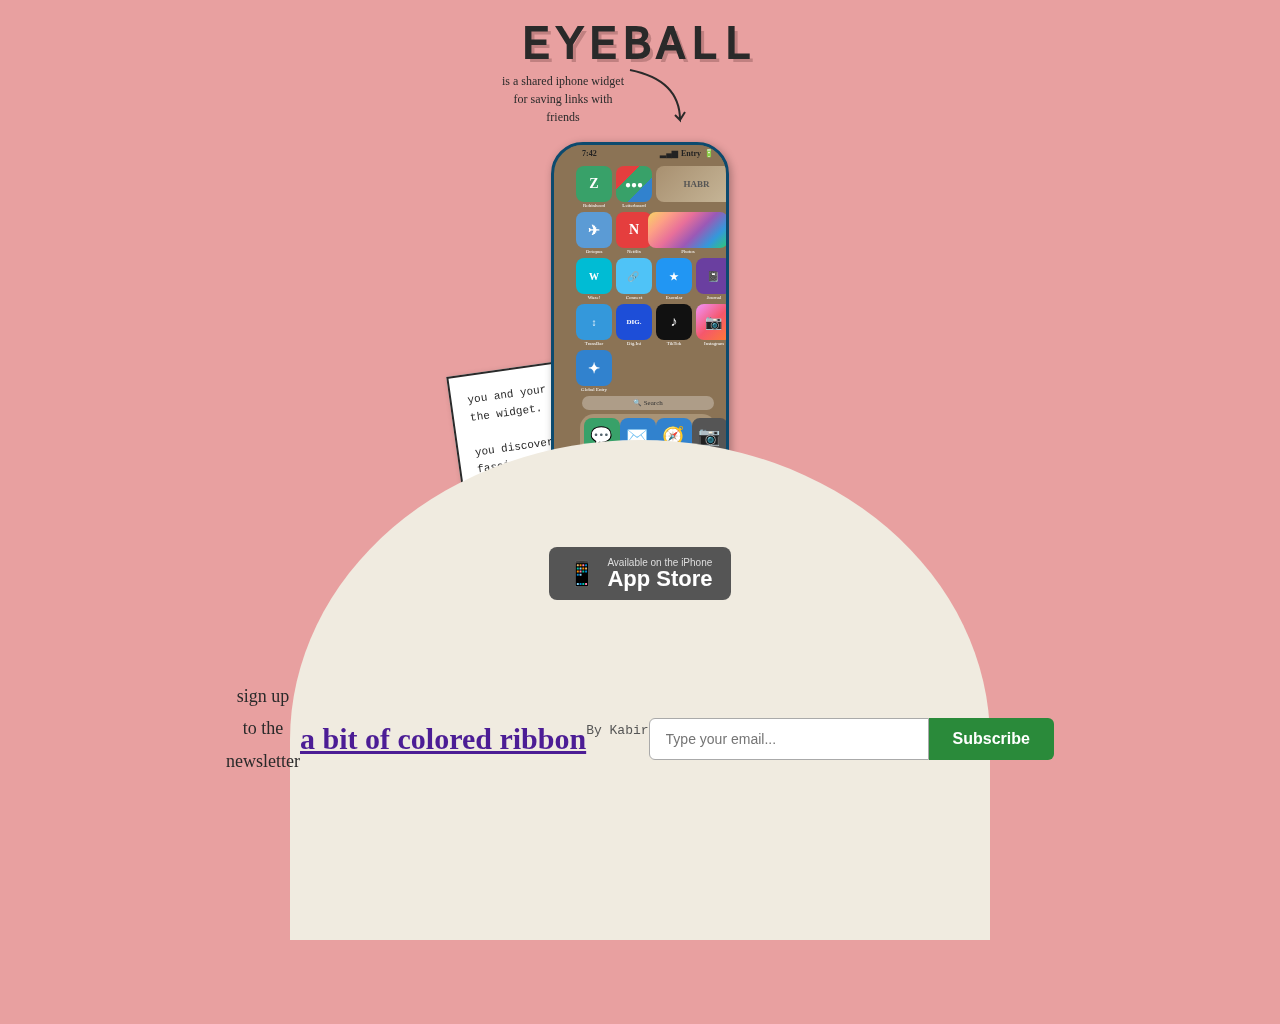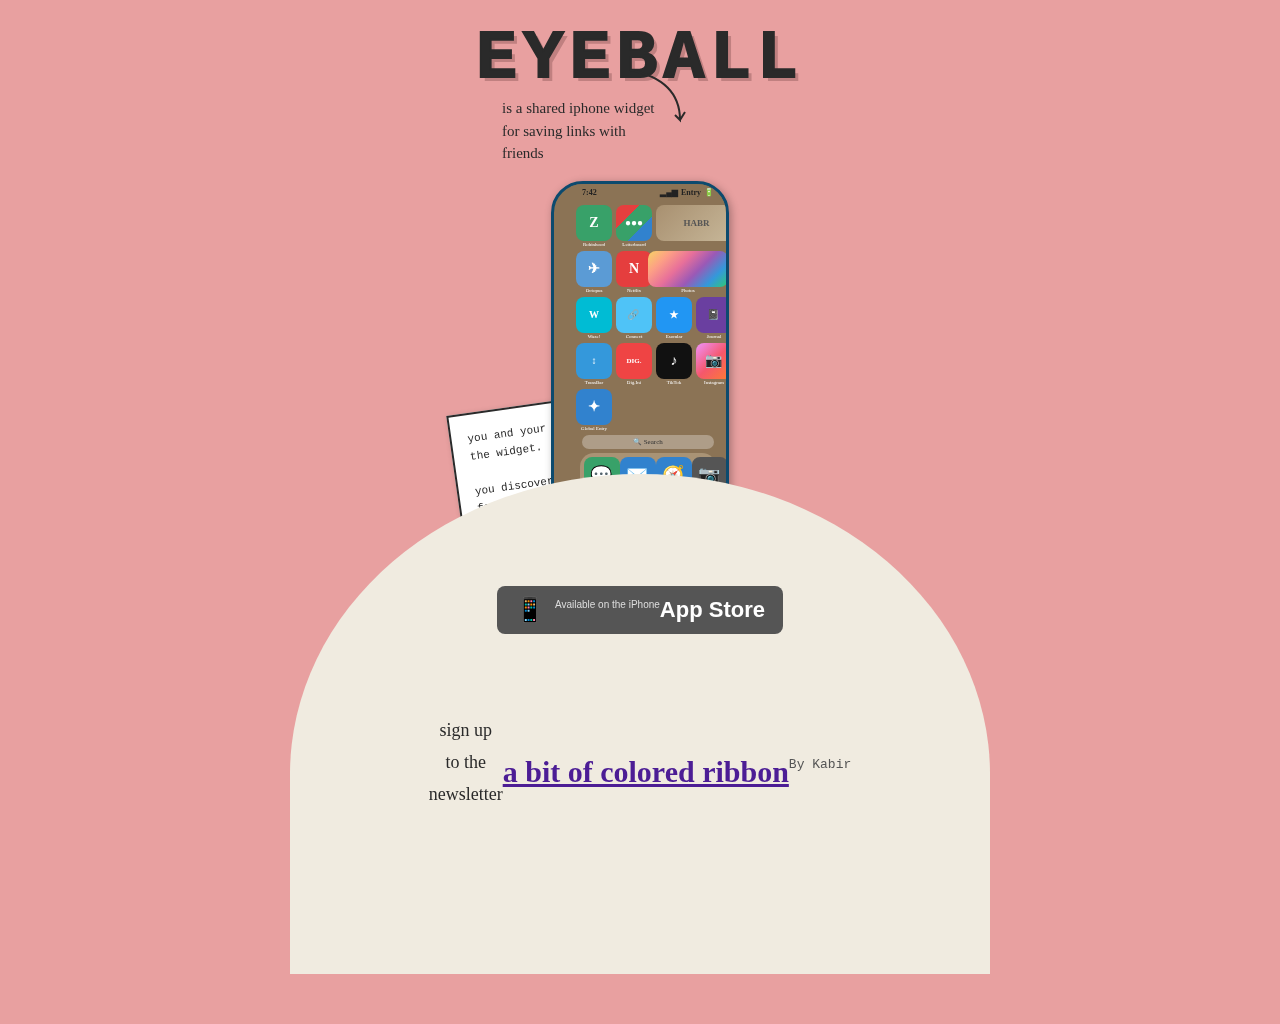--- a/index.html
+++ b/index.html
@@ -21,23 +21,23 @@
     
     .hero-section {
       position: relative;
       padding-top: 20px;
       display: flex;
       flex-direction: column;
       align-items: center;
     }
 
     .subtitle {
-      font-size: 15px;
+      font-size: 12px;
       color: #2a2a2a;
-      text-align: left;
+      text-align: center;
       line-height: 1.5;
       margin-bottom: 16px;
       align-self: flex-start;
       margin-left: 502px;
     }
 
     .phone-mockup {
       width: 178px;
       height: 385px;
       background: #8b7355;
@@ -223,21 +223,21 @@
       text-decoration: none;
     }
 
     .app-store-btn .phone-icon {
       font-size: 24px;
       color: white;
     }
 
     .app-store-text-block {
       display: flex;
-      flex-direction: row;
+      flex-direction: column;
       text-align: left;
     }
 
     .app-store-available {
       font-size: 10px;
       color: #ddd;
     }
 
     .app-store-title {
       font-size: 22px;
@@ -328,29 +328,29 @@
       cursor: pointer;
     }
     .icon-multi { background: linear-gradient(135deg, #e53e3e 33%, #38a169 33% 66%, #3182ce 66%); }
     .icon-netflix { background: #e53e3e; }
     .icon-blue { background: #3182ce; }
     .icon-green { background: #38a169; }
     .icon-messages { background: #38a169; }
     .icon-mail { background: #3182ce; }
     .icon-safari { background: #3182ce; }
     .icon-camera { background: #555; }
-    .icon-dark { background: #ef4444; }
+    .icon-dark { background: #1d4ed8; }
     .icon-pink-grad { background: linear-gradient(135deg, #f093fb, #f5576c, #fd7f2f); }
     .icon-tiktok { background: #111; }
     .icon-star-blue { background: #3182ce; }
 
     .title-styled {
       font-family: 'Courier New', monospace;
-      font-size: 68px;
-      font-weight: 700;
+      font-size: 46px;
+      font-weight: 400;
       color: #2a2a2a;
       letter-spacing: 6px;
       position: relative;
       display: inline-block;
       -webkit-text-stroke: 2px #2a2a2a;
       text-shadow: 4px 4px 0px #c08080;
     }
   </style>
 </head>
 <body>
@@ -547,16 +547,20 @@
   <div class="newsletter-section" style="min-height:320px;">
     <div class="circle-bg"></div>
     <div class="newsletter-content">
       <div class="signup-text">
         <span>sign up</span><br>
         <span>to the</span><br>
         <span>newsletter</span>
       </div>
       <h2 class="newsletter-title">a bit of colored ribbon</h2>
       <p class="newsletter-by">By Kabir</p>
+      <div class="email-form">
+        <input class="email-input" type="email" placeholder="Type your email..." style="">
+        <button class="subscribe-btn">Subscribe</button>
+      </div>
     </div>
   </div>
 
 </div>
 
 </body></html>

